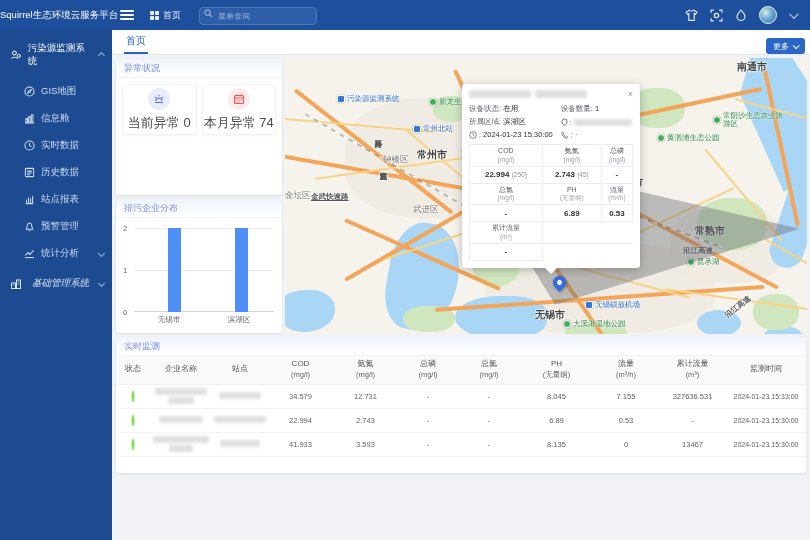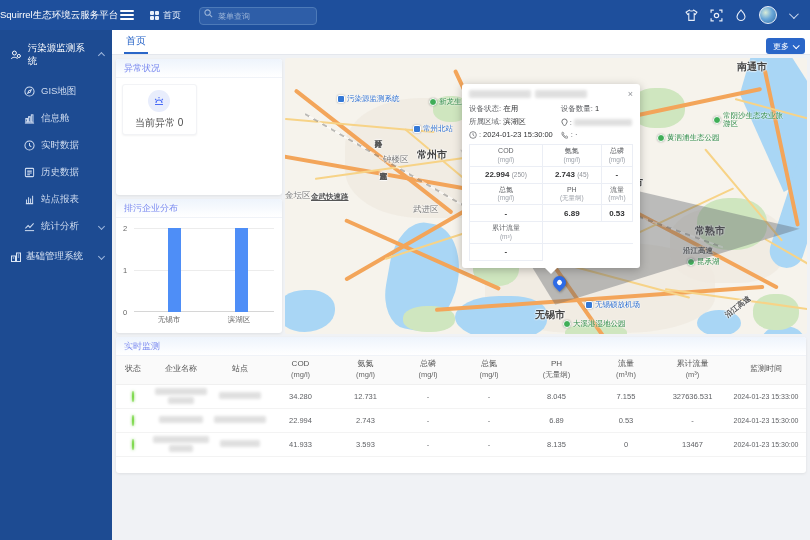--- a/index.html
+++ b/index.html
@@ -23,41 +23,41 @@
   .avatar { width:18px; height:18px; border-radius:50%; border:1.5px solid #e8eef8; background:radial-gradient(circle at 35% 35%, #d8ecd9, #6aa7d8 45%, #2e6da8); cursor:pointer; }
   .caret { width:7px; height:7px; border-right:1.5px solid #cfdcf0; border-bottom:1.5px solid #cfdcf0; transform:rotate(45deg) translateY(-2px); cursor:pointer; }
 
   
   #sidebar { position:absolute; left:0; top:30px; width:112px; height:510px; background:#1d4b92; z-index:40; color:#dbe6f5; }
   .side-sec { display:flex; align-items:center; gap:6px; padding:12px 8px 10px 10px; font-size:9.5px; color:#fff; cursor:pointer; }
   .side-item { display:flex; align-items:center; gap:6px; padding:7px 8px 7px 24px; font-size:9.5px; color:#cfdcf0; cursor:pointer; }
   .chev { margin-left:auto; width:5px; height:5px; border-right:1.2px solid #9db6dc; border-bottom:1.2px solid #9db6dc; }
   .chev.up { transform:rotate(-135deg); }
   .chev.down { transform:rotate(45deg); }
-  .side-sys { display:flex; align-items:center; gap:4px; padding:10px 8px 8px 10px; font-size:9.5px; color:#dbe6f5; cursor:pointer; }
+  .side-sys { display:flex; align-items:center; gap:10px; padding:10px 8px 8px 10px; font-size:9.5px; color:#dbe6f5; cursor:pointer;font-style:italic; }
 
   
   #tabbar { position:absolute; left:112px; top:30px; width:698px; height:25px; background:#fff; border-bottom:1px solid #e4e7ed; display:flex; align-items:center; z-index:30; }
   .tab { margin-left:12px; font-size:10px; color:#2a66c8; height:100%; display:flex; align-items:center; border-bottom:2px solid #2a66c8; padding:0 2px; cursor:pointer; }
   .more-btn { margin-left:auto; margin-right:5px; margin-top:8px; background:#2a66c8; color:#fff; font-size:8px; height:16px; border:none; border-radius:3px; padding:0 7px; display:flex; align-items:center; gap:4px; cursor:pointer; }
   .more-btn .caret2 { width:5px; height:5px; border-right:1.2px solid #fff; border-bottom:1.2px solid #fff; transform:rotate(45deg) translateY(-1px); }
 
   
   #content { position:absolute; left:112px; top:55px; width:698px; height:485px; }
   .card { background:#fff; border-radius:3px; box-shadow:0 1px 3px rgba(0,0,0,.08); overflow:hidden; }
   .card-title { height:19px; display:flex; align-items:center; padding:0 8px; font-size:9px; color:#7c8bf0; background:linear-gradient(180deg,#eef4fc,#ffffff); border-bottom:1px solid #f0f3f8; }
 
   
   #card-abnormal { position:absolute; left:4px; top:4px; width:166px; height:136px; }
   .stat-grid { display:grid; grid-template-columns:1fr 1fr; gap:5px; padding:6px; }
   .stat-card { background:#fff; border:1px solid #f2f3f6; border-radius:3px; box-shadow:0 1px 2px rgba(0,0,0,.05); height:51px; display:flex; flex-direction:column; align-items:center; justify-content:center; gap:4px; cursor:pointer; }
   .stat-ico { width:22px; height:22px; border-radius:50%; display:flex; align-items:center; justify-content:center; }
   .stat-ico.blue { background:#e8edfc; color:#4a6cf7; }
   .stat-ico.red { background:#fdeceb; color:#f25555; }
-  .stat-label { font-size:10px; color:#4a4a4a; white-space:nowrap; }
+  .stat-label { font-size:13px; color:#4a4a4a; white-space:nowrap; }
 
   #card-chart { position:absolute; left:4px; top:144px; width:166px; height:134px; }
   .chart-wrap { position:relative; margin:10px 8px 0 18px; height:84px; }
   .gridline { position:absolute; left:0; right:0; height:1px; background:#ececec; }
   .gridline.axis { background:#d6d6d6; }
   .ytick { position:absolute; left:-11px; font-size:7.5px; color:#666; transform:translateY(-50%); }
   .bar { position:absolute; bottom:0; width:13px; background:#4e8ef7; }
   .xlabels { display:flex; margin:3px 8px 0 18px; }
   .xlabels span { flex:1; text-align:center; font-size:7.5px; color:#666; }
 
@@ -208,20 +208,27 @@
       <span>历史数据</span>
     </div>
     <div class="side-item">
       <svg width="11" height="11" viewBox="0 0 12 12" fill="none" stroke="#cfdcf0" stroke-width="1.1">
           <path d="M2 10.5 H10 M2.8 10.5 V6 M5 10.5 V3.5 M7.2 10.5 V5 M9.4 10.5 V2"></path>
         </svg>
       <span>站点报表</span>
     </div>
     <div class="side-item">
       <svg width="11" height="11" viewBox="0 0 12 12" fill="none" stroke="#cfdcf0" stroke-width="1.1">
+          <path d="M2.5 9 C3.5 8 3 4 4.5 2.8 C5.5 2 6.5 2 7.5 2.8 C9 4 8.5 8 9.5 9 Z"></path>
+          <path d="M5.2 10.3 A1 1 0 0 0 6.8 10.3"></path>
+        </svg>
+      <span>预警管理</span>
+    </div>
+    <div class="side-item">
+      <svg width="11" height="11" viewBox="0 0 12 12" fill="none" stroke="#cfdcf0" stroke-width="1.1">
           <path d="M1 10.5 H11"></path>
           <path d="M1.5 8 L4.5 5 L6.5 7 L10.5 2.5"></path>
         </svg>
       <span>统计分析</span>
       <i class="chev down"></i>
     </div>
 
     <div class="side-sys">
       <svg width="12" height="12" viewBox="0 0 12 12" fill="none" stroke="#dbe6f5" stroke-width="1">
           <rect x="1.5" y="5" width="4" height="5.5"></rect>
@@ -248,20 +255,30 @@
       <div class="stat-grid">
         <div class="stat-card">
           <span class="stat-ico blue">
             <svg width="12" height="12" viewBox="0 0 12 12" fill="none" stroke="currentColor" stroke-width="1.1">
                 <path d="M3 8 A3 3 0 0 1 9 8"></path>
                 <path d="M2 9.5 H10"></path>
                 <path d="M6 2 V3.2 M2.2 4 L3.2 5 M9.8 4 L8.8 5"></path>
               </svg>
           </span>
           <span class="stat-label"><span>当前异常</span> <span>0</span></span>
+        </div>
+        <div class="stat-card">
+          <span class="stat-ico red">
+            <svg width="12" height="12" viewBox="0 0 12 12" fill="none" stroke="currentColor" stroke-width="1.1">
+                <rect x="1.5" y="2.5" width="9" height="8" rx="1"></rect>
+                <path d="M1.5 5 H10.5 M4 1.5 V3.5 M8 1.5 V3.5"></path>
+                <path d="M3.5 7 H4.5 M5.5 7 H6.5 M7.5 7 H8.5 M3.5 9 H4.5 M5.5 9 H6.5"></path>
+              </svg>
+          </span>
+          <span class="stat-label"><span>本月异常</span> <span>74</span></span>
         </div>
       </div>
     </div>
 
     <div class="card" id="card-chart">
       <div class="card-title">排污企业分布</div>
       <div class="chart-wrap">
         <div class="gridline" style="top:0;"></div>
         <div class="gridline" style="top:50%;"></div>
         <div class="gridline axis" style="bottom:0;"></div>
@@ -497,21 +514,21 @@
         <tbody>
           <tr>
             <td><span class="gdot"></span></td>
             <td>
                 <span class="chipstack">
                   <span class="chip" style="width:52px;height:7px;"></span>
                   <span class="chip" style="width:26px;height:7px;"></span>
                 </span>
               </td>
             <td><span class="chip" style="width:42px;height:7px;"></span></td>
-            <td>34.280</td>
+            <td>34.579</td>
             <td>12.731</td>
             <td>-</td>
             <td>-</td>
             <td>8.045</td>
             <td>7.155</td>
             <td>327636.531</td>
             <td style="font-size:7px;">2024-01-23 15:33:00</td>
           </tr>
           <tr>
             <td><span class="gdot"></span></td>

